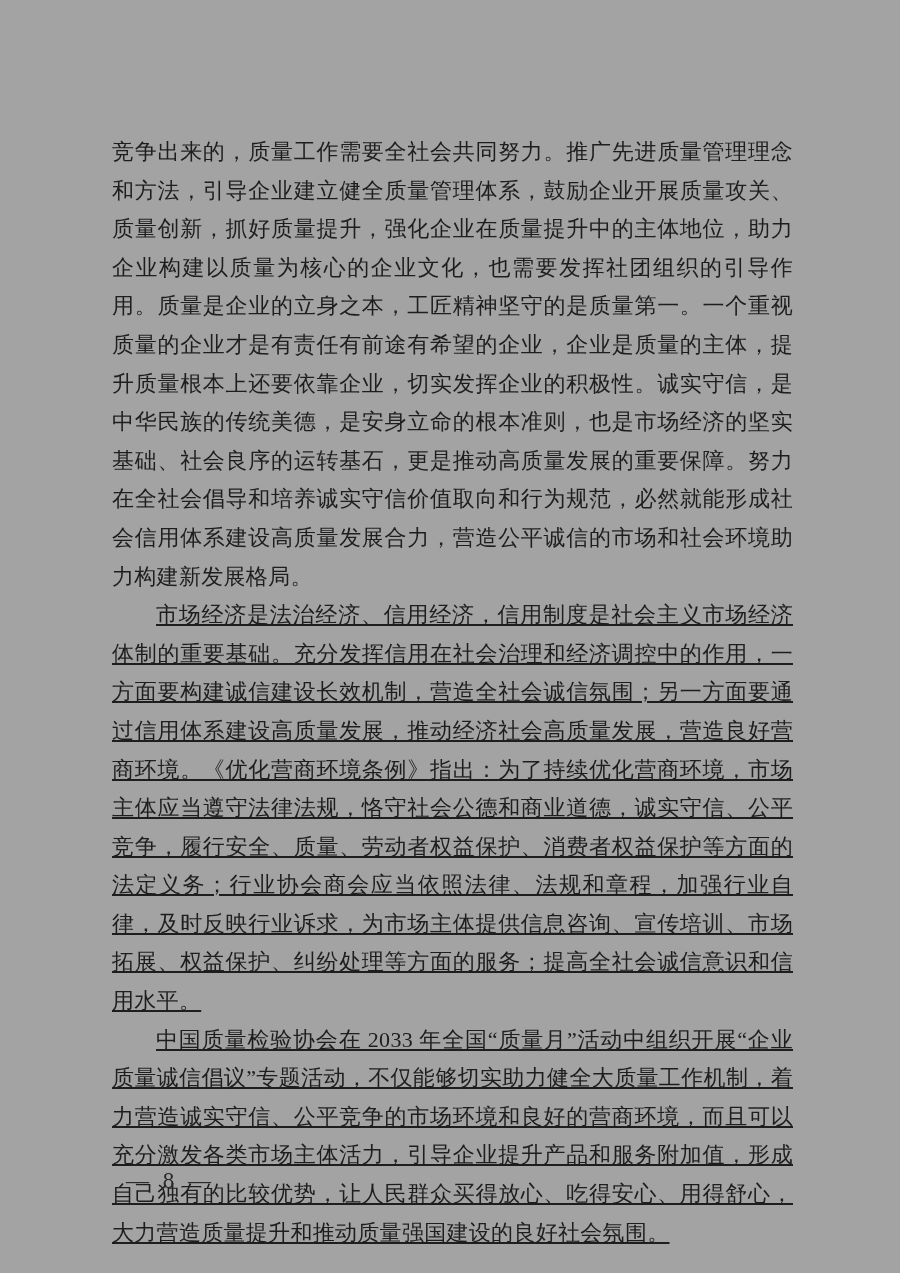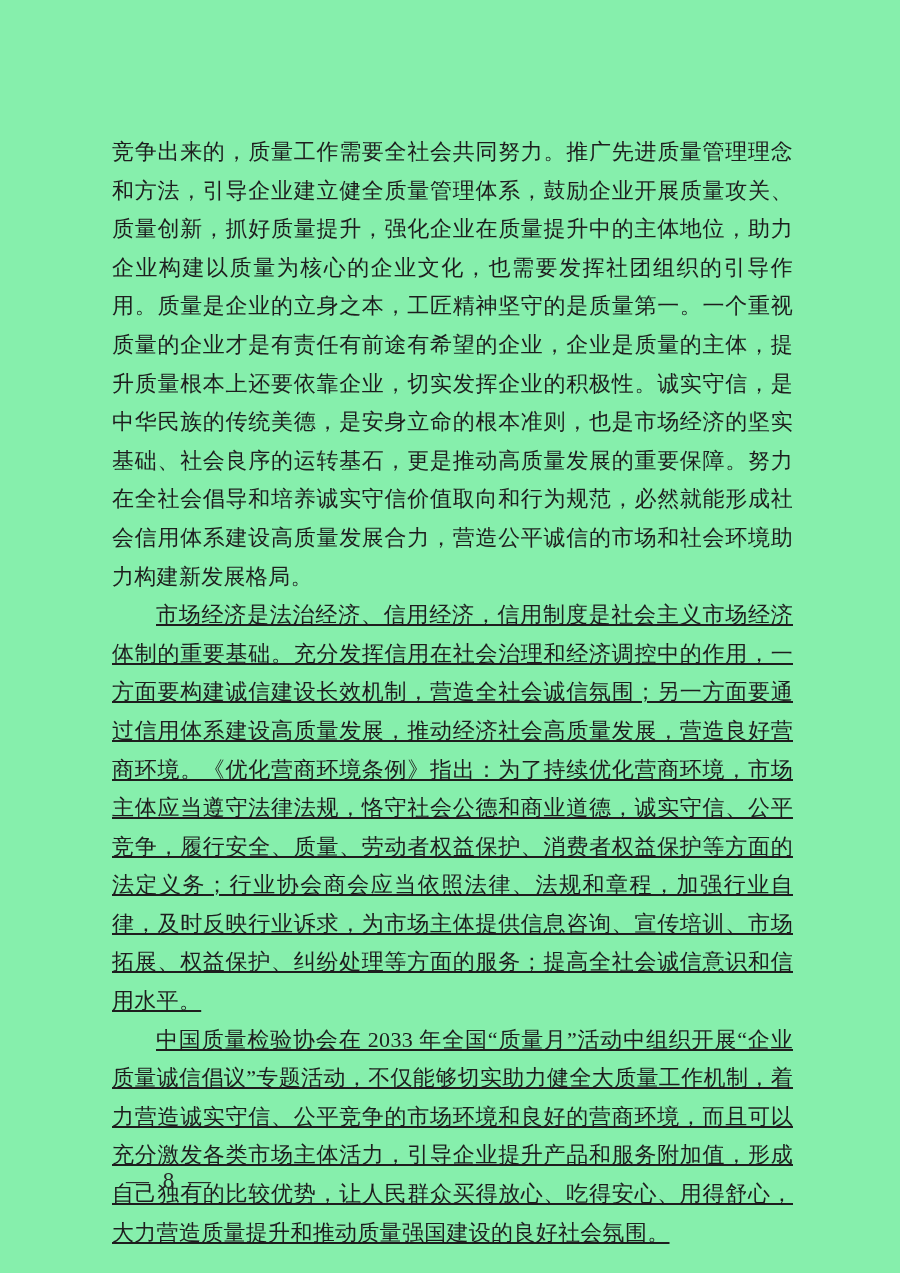--- a/index.html
+++ b/index.html
@@ -4,21 +4,21 @@
 <style>
   html, body {
     margin: 0;
     padding: 0;
     background: #e8e8e8;
   }
   .page {
     position: relative;
     width: 900px;
     height: 1273px;
-    background: #86efac;
+    background: #a3a3a3;
     overflow: hidden;
     font-family: "Liberation Serif", "DejaVu Serif", serif;
   }
   .text-block {
     position: absolute;
     left: 112px;
     top: 133px;
     width: 681px;
     font-size: 22px;
     line-height: 38.6px;

